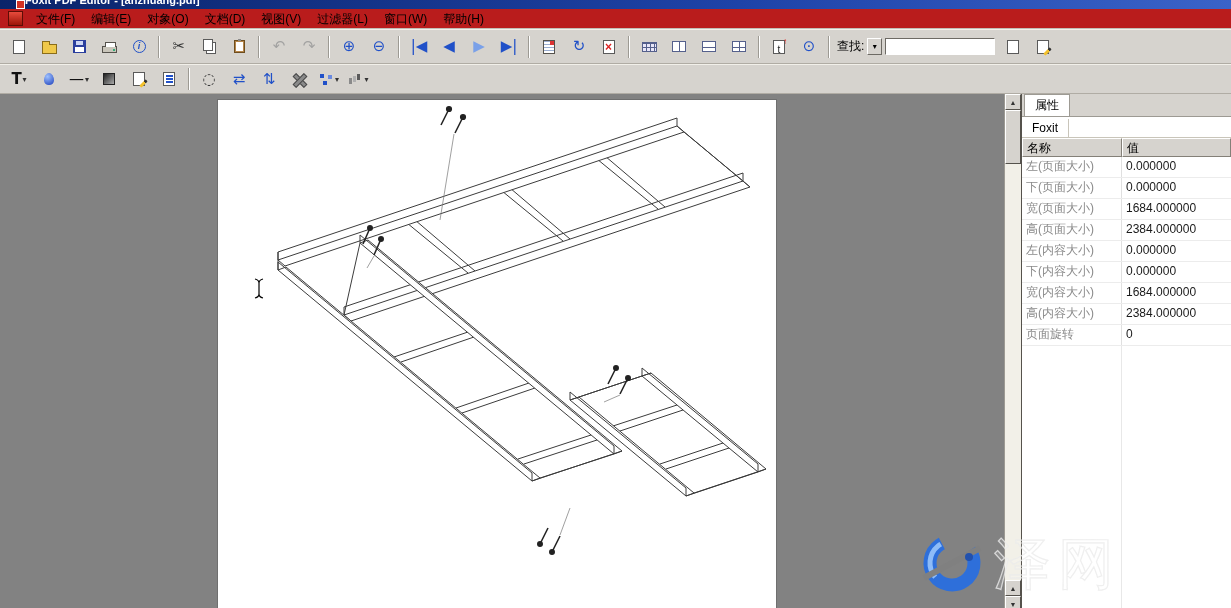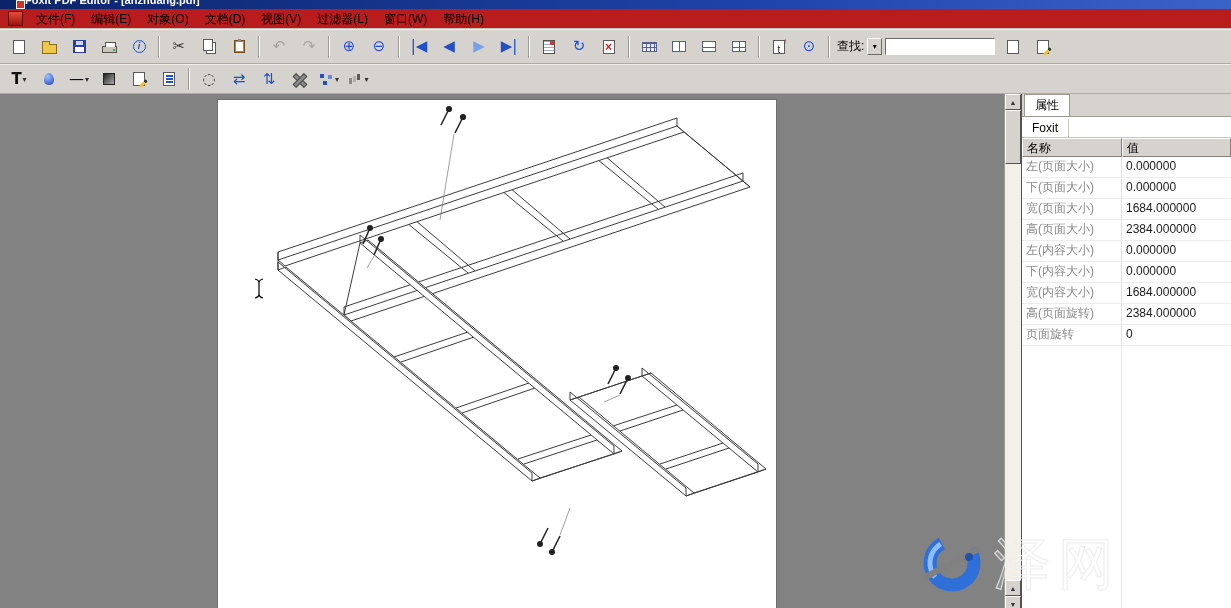--- a/index.html
+++ b/index.html
@@ -414,21 +414,21 @@
         </div>
         <div class="prow">
           <div class="pname">下(内容大小)</div>
           <div class="pval">0.000000</div>
         </div>
         <div class="prow">
           <div class="pname">宽(内容大小)</div>
           <div class="pval">1684.000000</div>
         </div>
         <div class="prow">
-          <div class="pname">高(页面旋转)</div>
+          <div class="pname">高(内容大小)</div>
           <div class="pval">2384.000000</div>
         </div>
         <div class="prow">
           <div class="pname">页面旋转</div>
           <div class="pval">0</div>
         </div>
       </div>
     <div class="pfiller"></div>
   </div>
 </div>

